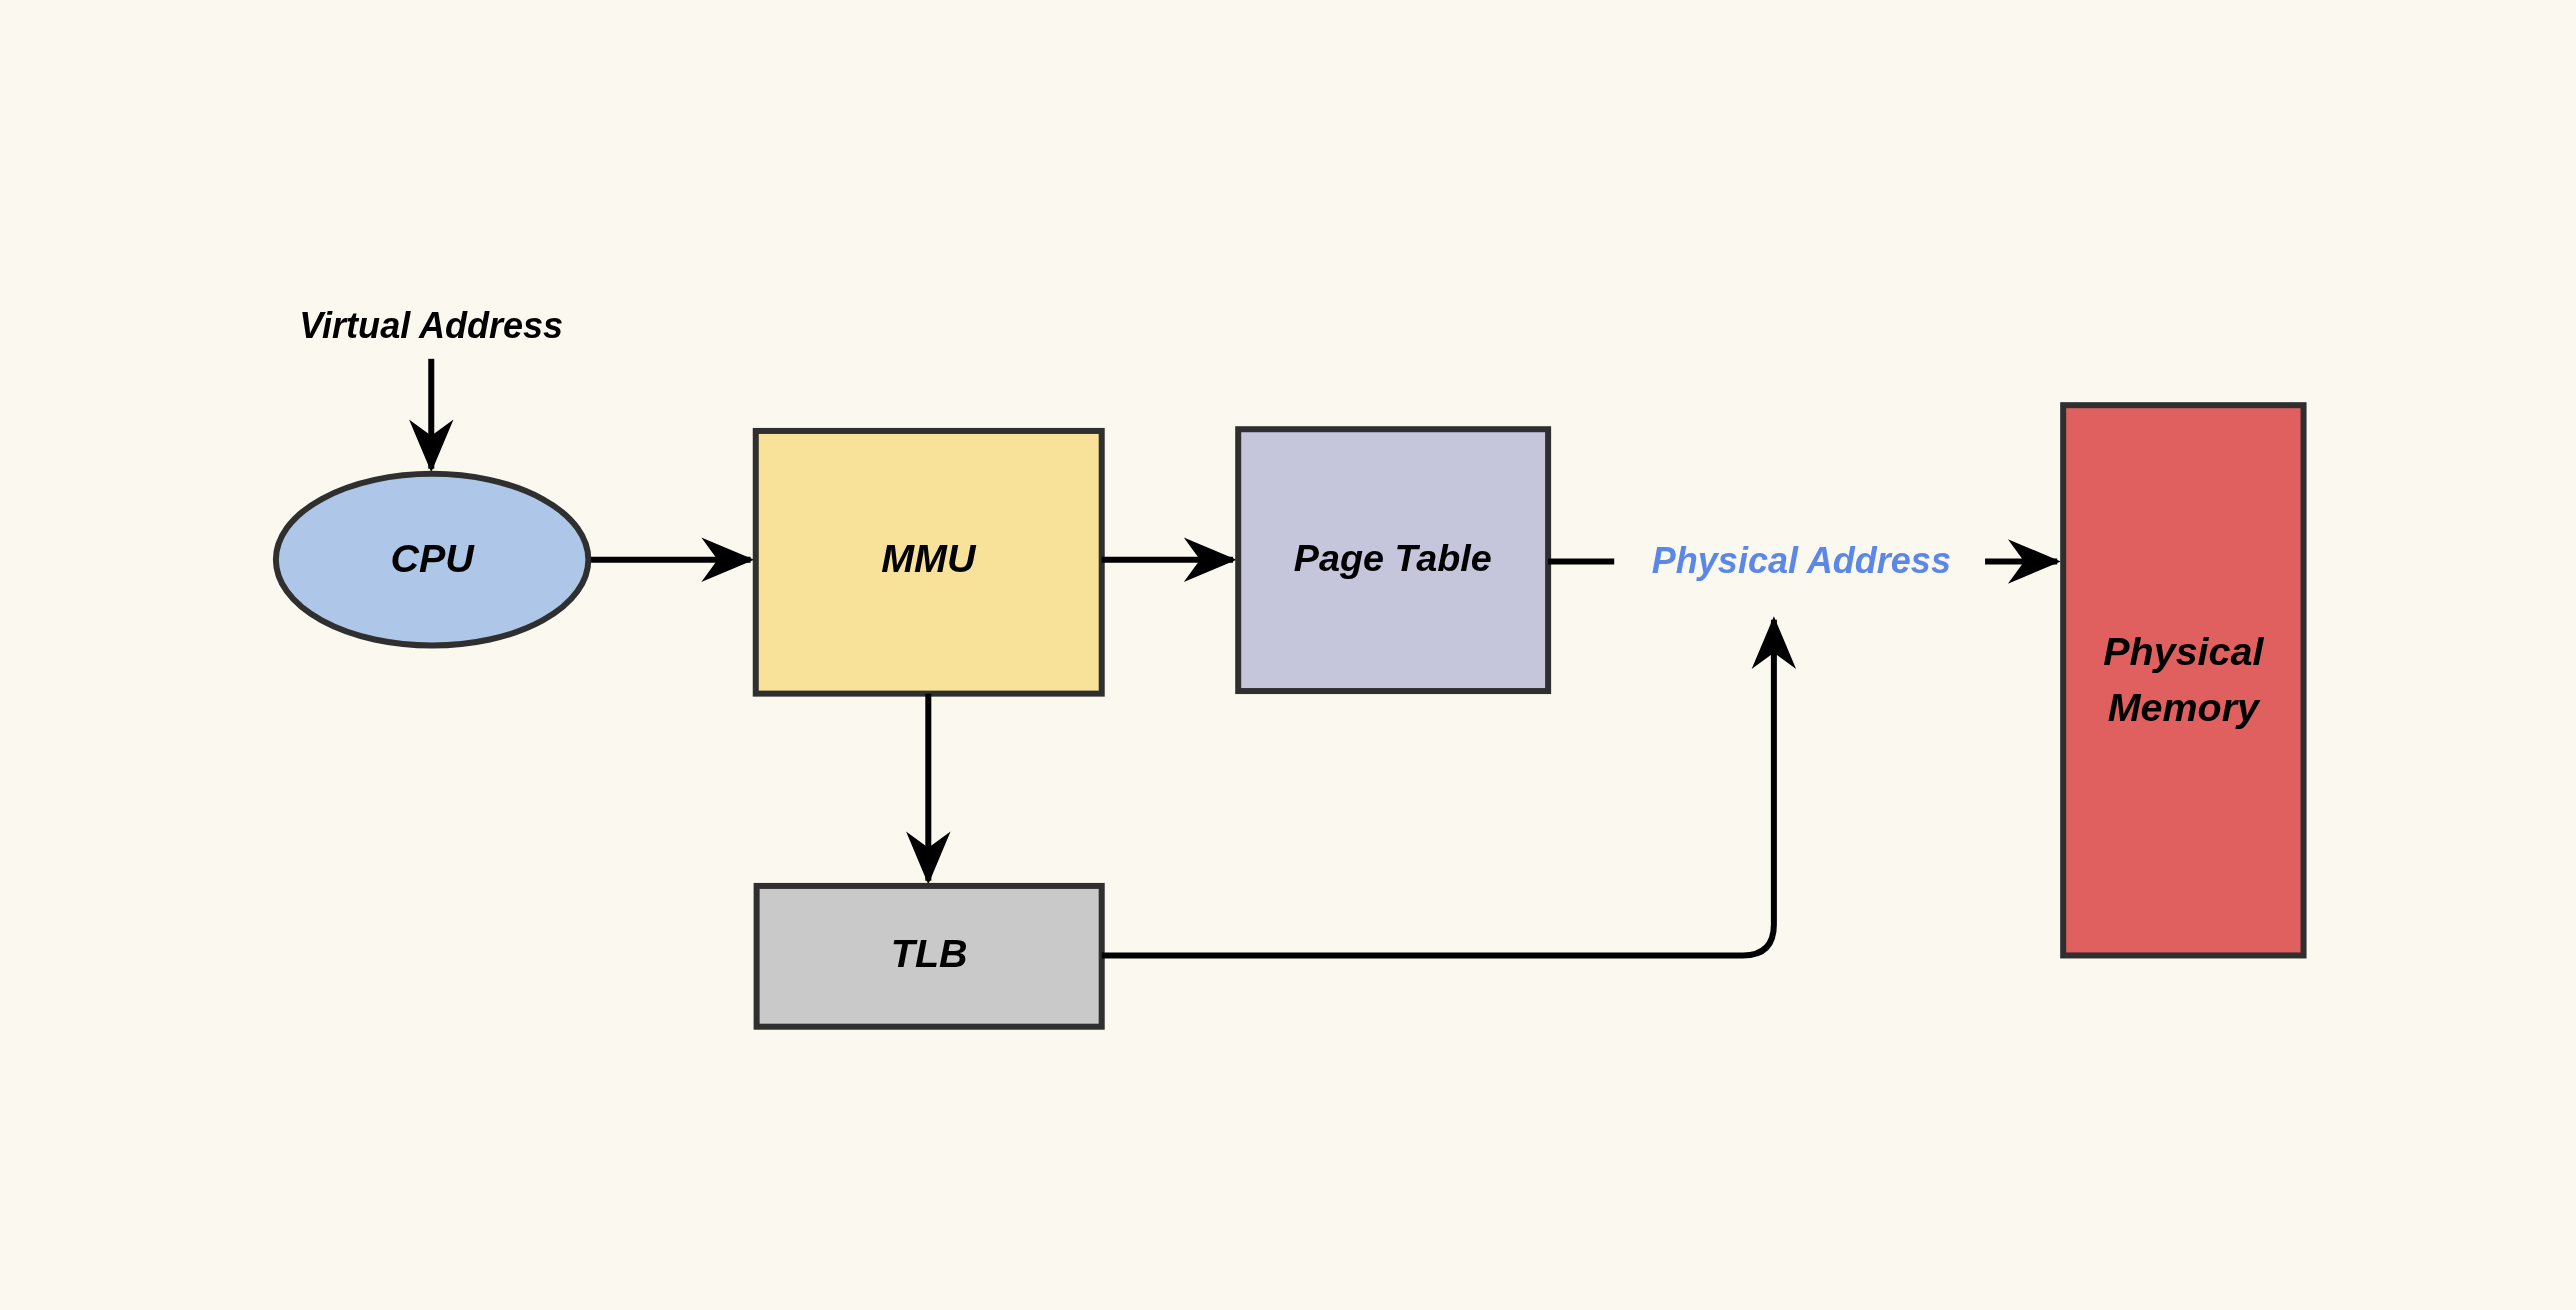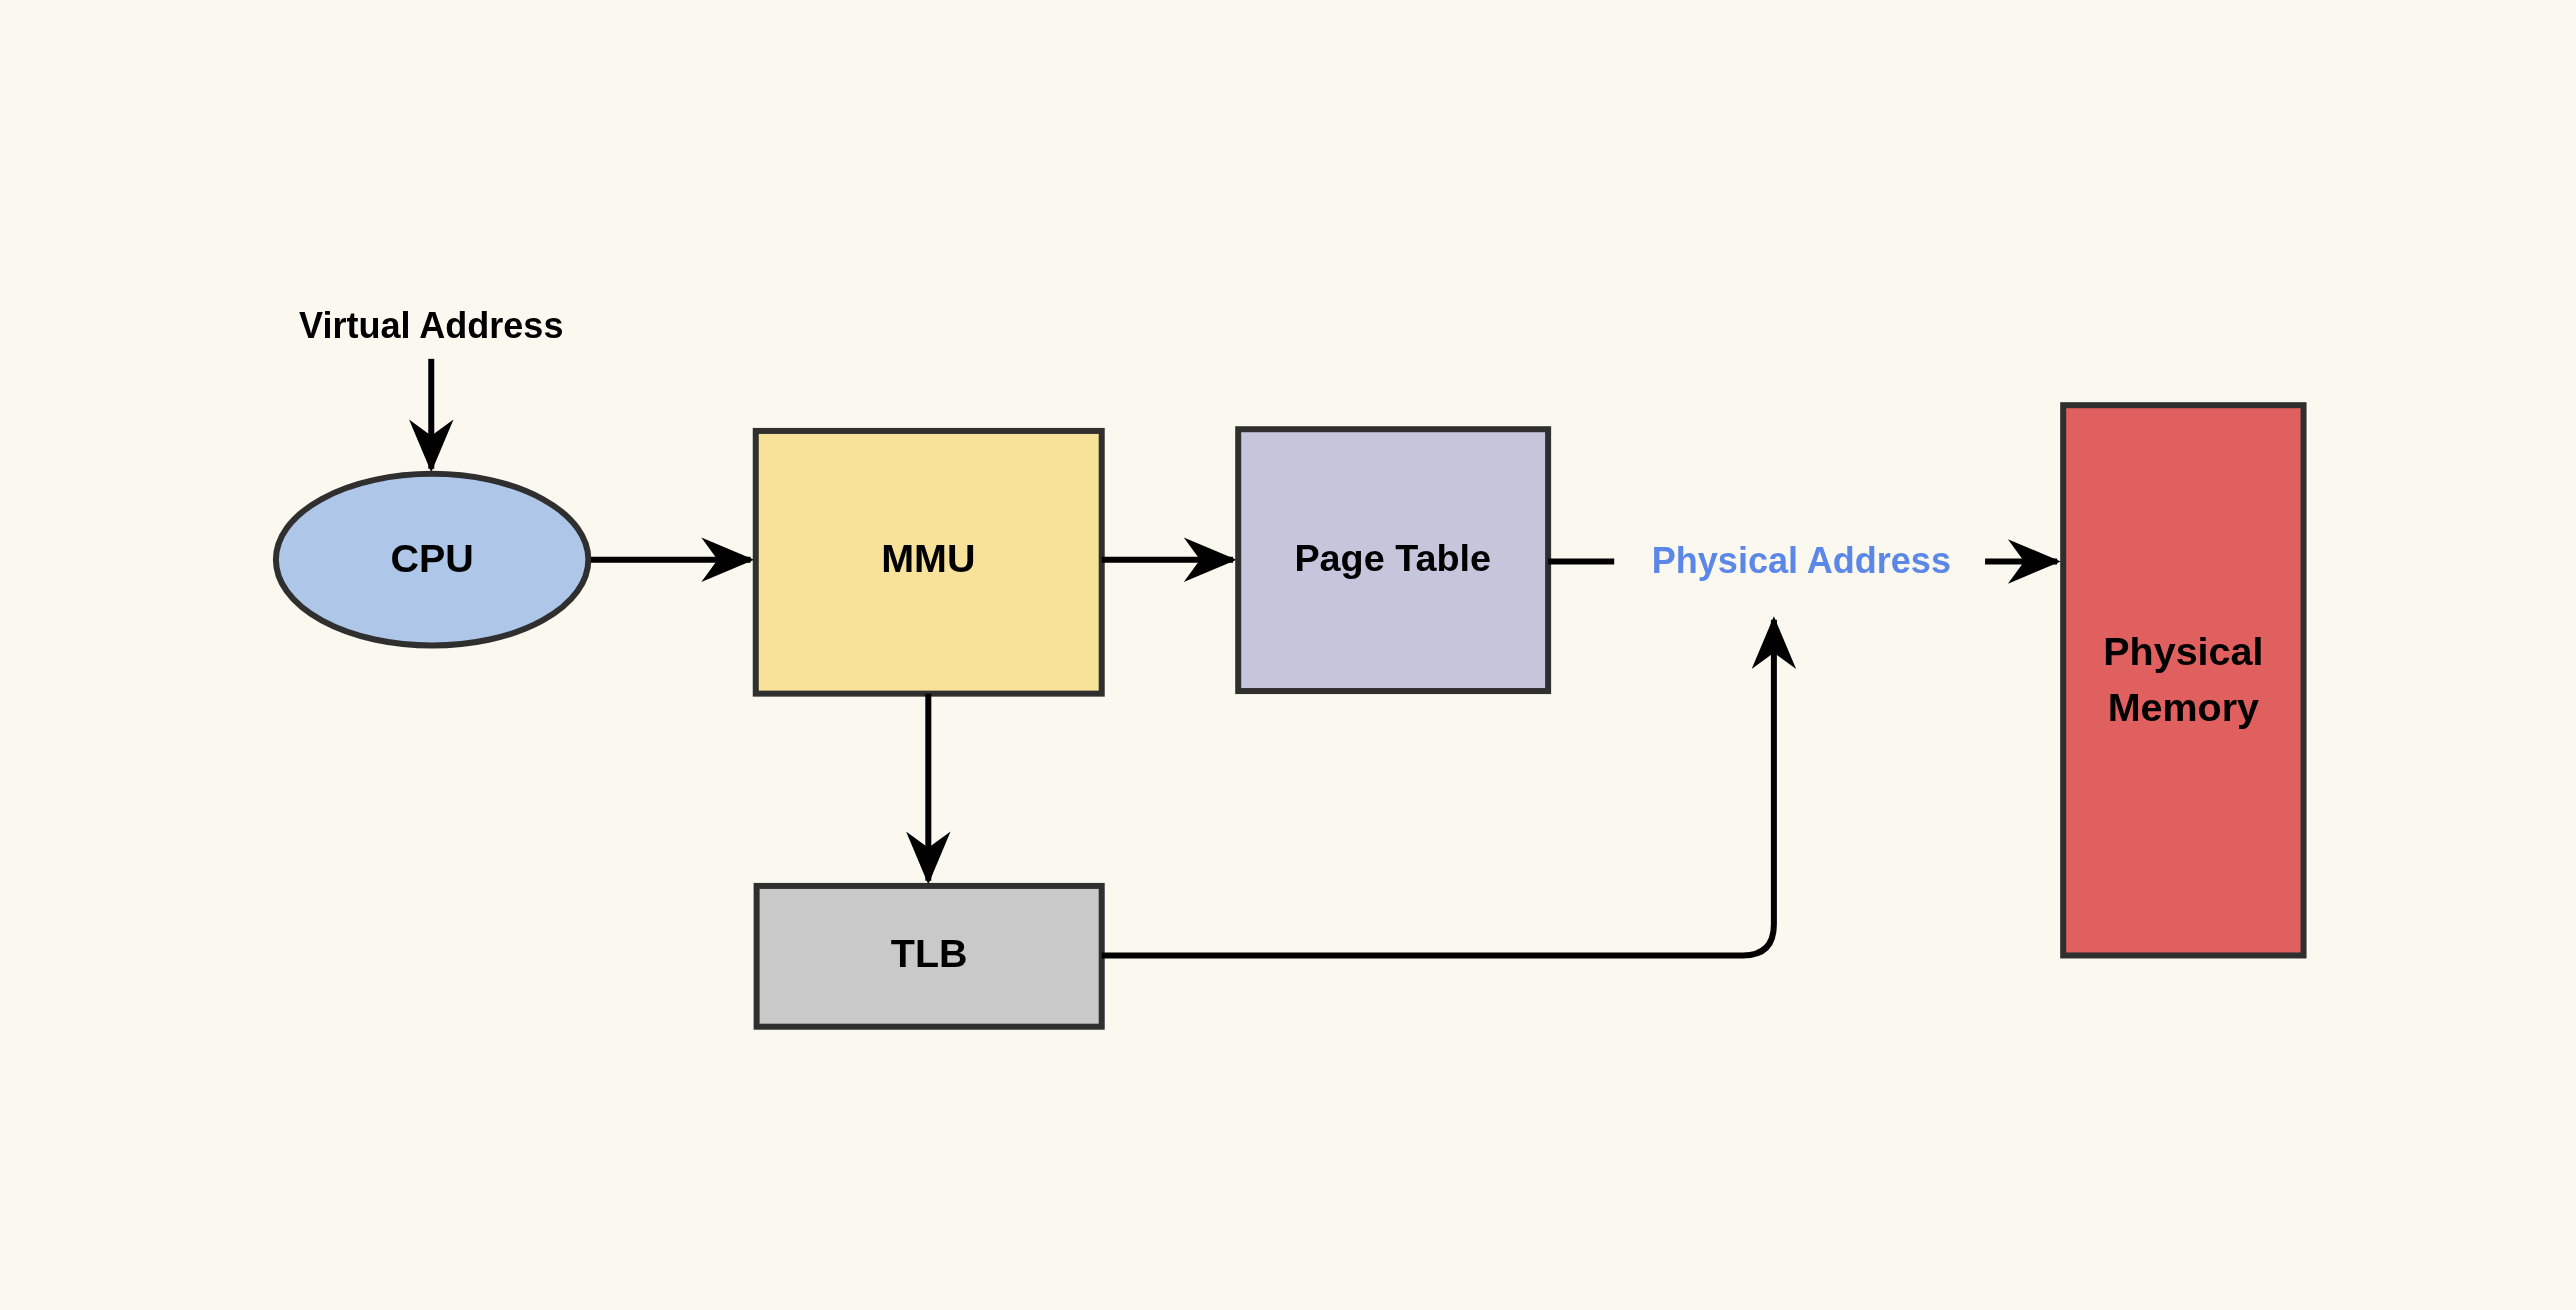--- a/index.html
+++ b/index.html
@@ -11,20 +11,21 @@
     width: 2576px;
     height: 1310px;
     font-family: "Liberation Sans", sans-serif;
     overflow: hidden;
   }
   #diagram-root {
     position: relative;
     width: 2576px;
     height: 1310px;
     background: #fbf8ef;
+    font-style: italic;
   }
   svg.canvas {
     position: absolute;
     top: 0;
     left: 0;
     width: 2576px;
     height: 1310px;
     display: block;
   }
   .node-shape {

